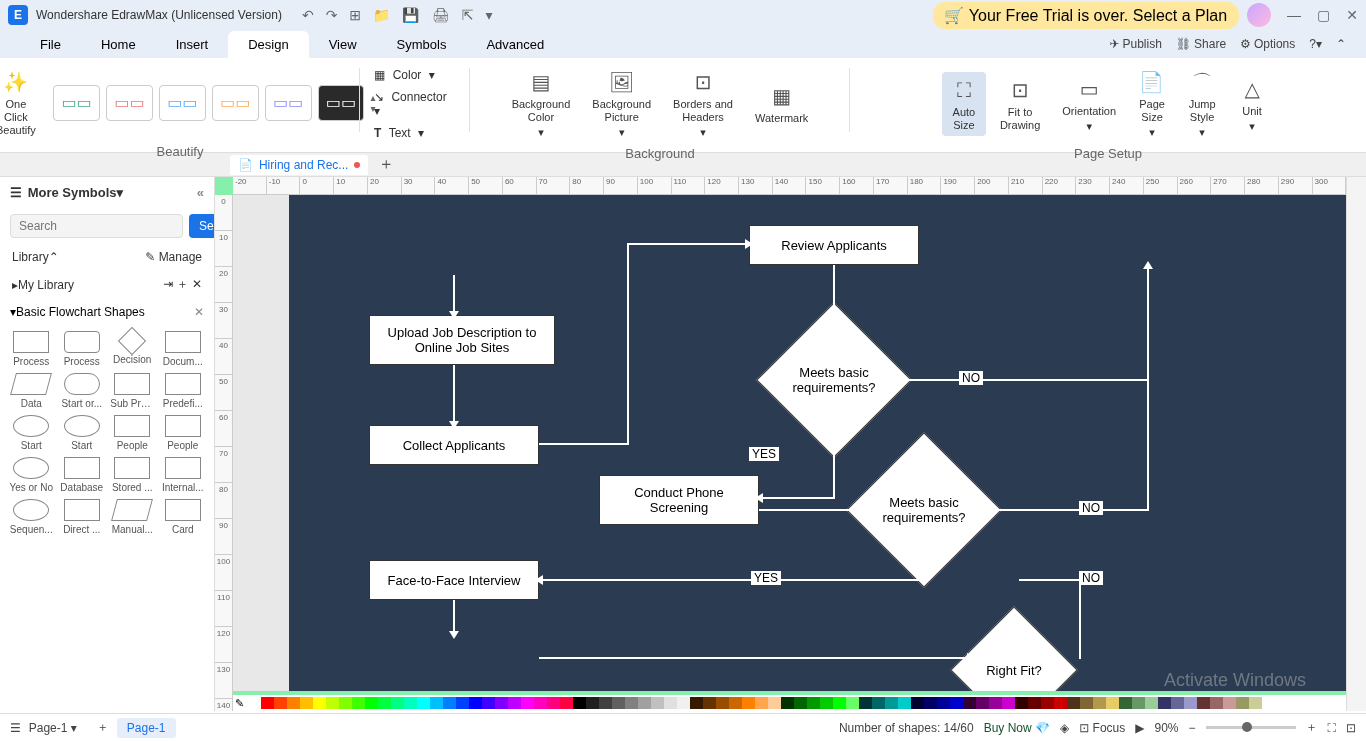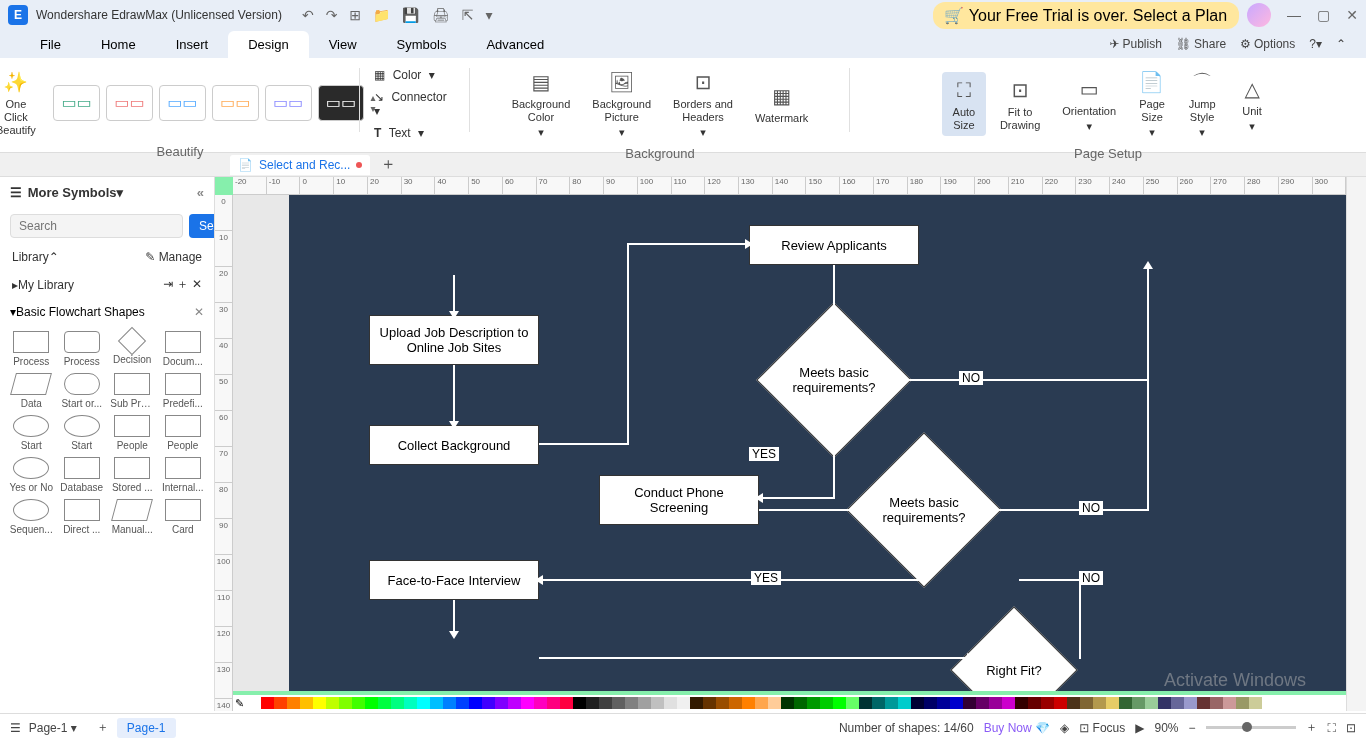--- a/index.html
+++ b/index.html
@@ -91,21 +91,21 @@
 .arrow-up { border-left: 5px solid transparent; border-right: 5px solid transparent; border-bottom: 8px solid #fff; }
 
 
 .color-bar { position: absolute; bottom: 0; left: 18px; right: 0; height: 16px; display: flex; align-items: center; gap: 0; padding: 0 2px; background: #fff; }
 .color-sw { width: 13px; height: 12px; cursor: pointer; }
 
 
 .status-bar { position: absolute; bottom: 0; left: 0; right: 0; height: 28px; background: #fff; border-top: 1px solid #ddd; display: flex; align-items: center; padding: 0 10px; font-size: 12px; color: #444; }
 .status-bar .page-tab { background: #e6eefc; color: #1a73e8; padding: 3px 10px; border-radius: 3px; margin-left: 8px; }
 .status-bar .right { margin-left: auto; display: flex; align-items: center; gap: 10px; }
-.status-bar .buy { color: #8b5cf6; }
+.status-bar .buy { color: #14532d; }
 .zoom-slider { width: 90px; height: 3px; background: #ccc; position: relative; }
 .zoom-slider .thumb { position: absolute; left: 40%; top: -4px; width: 10px; height: 10px; background: #666; border-radius: 50%; }
 .watermark { position: absolute; right: 60px; bottom: 50px; color: rgba(180,180,180,.5); font-size: 18px; pointer-events: none; }
 
 .right-panel-collapsed { width: 20px; background: #f4f4f4; border-left: 1px solid #ddd; }
 </style>
 </head>
 <body>
 
 <div class="title-bar">
@@ -222,21 +222,21 @@
 Style</span> ▾</div>
       <div class="ribbon-btn-lg"><div class="icon">△</div><span>Unit</span> ▾</div>
     </div>
     <div class="group-label">Page Setup</div>
   </div>
 </div>
 
 <div class="doc-tabs">
   <div class="doc-tab">
     <span style="color:#1a73e8">📄</span>
-    <span>Select and Rec...</span>
+    <span>Hiring and Rec...</span>
     <span class="dot"></span>
   </div>
   <span class="doc-tab-add">＋</span>
 </div>
 
 <div class="main-area">
 
   <div class="left-panel">
     <div class="left-header">
       <span style="margin-right:6px">☰</span>
@@ -395,22 +395,22 @@
         <div class="tick">90</div>
         <div class="tick">100</div>
         <div class="tick">110</div>
         <div class="tick">120</div>
         <div class="tick">130</div>
         <div class="tick">140</div>
       </div>
     <div class="canvas">
       <div class="page">
 
-        <div class="box" style="left:80px;top:120px;width:170px;height:50px">Upload Job Description to Online Job Sites</div>
-        <div class="box" style="left:80px;top:230px;width:170px;height:40px">Collect Background</div>
+        <div class="box" style="left:80px;top:120px;width:186px;height:50px">Upload Job Description to Online Job Sites</div>
+        <div class="box" style="left:80px;top:230px;width:170px;height:40px">Collect Applicants</div>
         <div class="box" style="left:460px;top:30px;width:170px;height:40px">Review Applicants</div>
         <div class="diamond-box" style="left:490px;top:130px;width:110px;height:110px">
             <div class="inner">Meets basic requirements?</div>
           </div>
         <div class="box" style="left:310px;top:280px;width:160px;height:50px">Conduct Phone Screening</div>
         <div class="diamond-box" style="left:580px;top:260px;width:110px;height:110px">
             <div class="inner">Meets basic requirements?</div>
           </div>
         <div class="box" style="left:80px;top:365px;width:170px;height:40px">Face-to-Face Interview</div>
         <div class="diamond-box" style="left:680px;top:430px;width:90px;height:90px">

